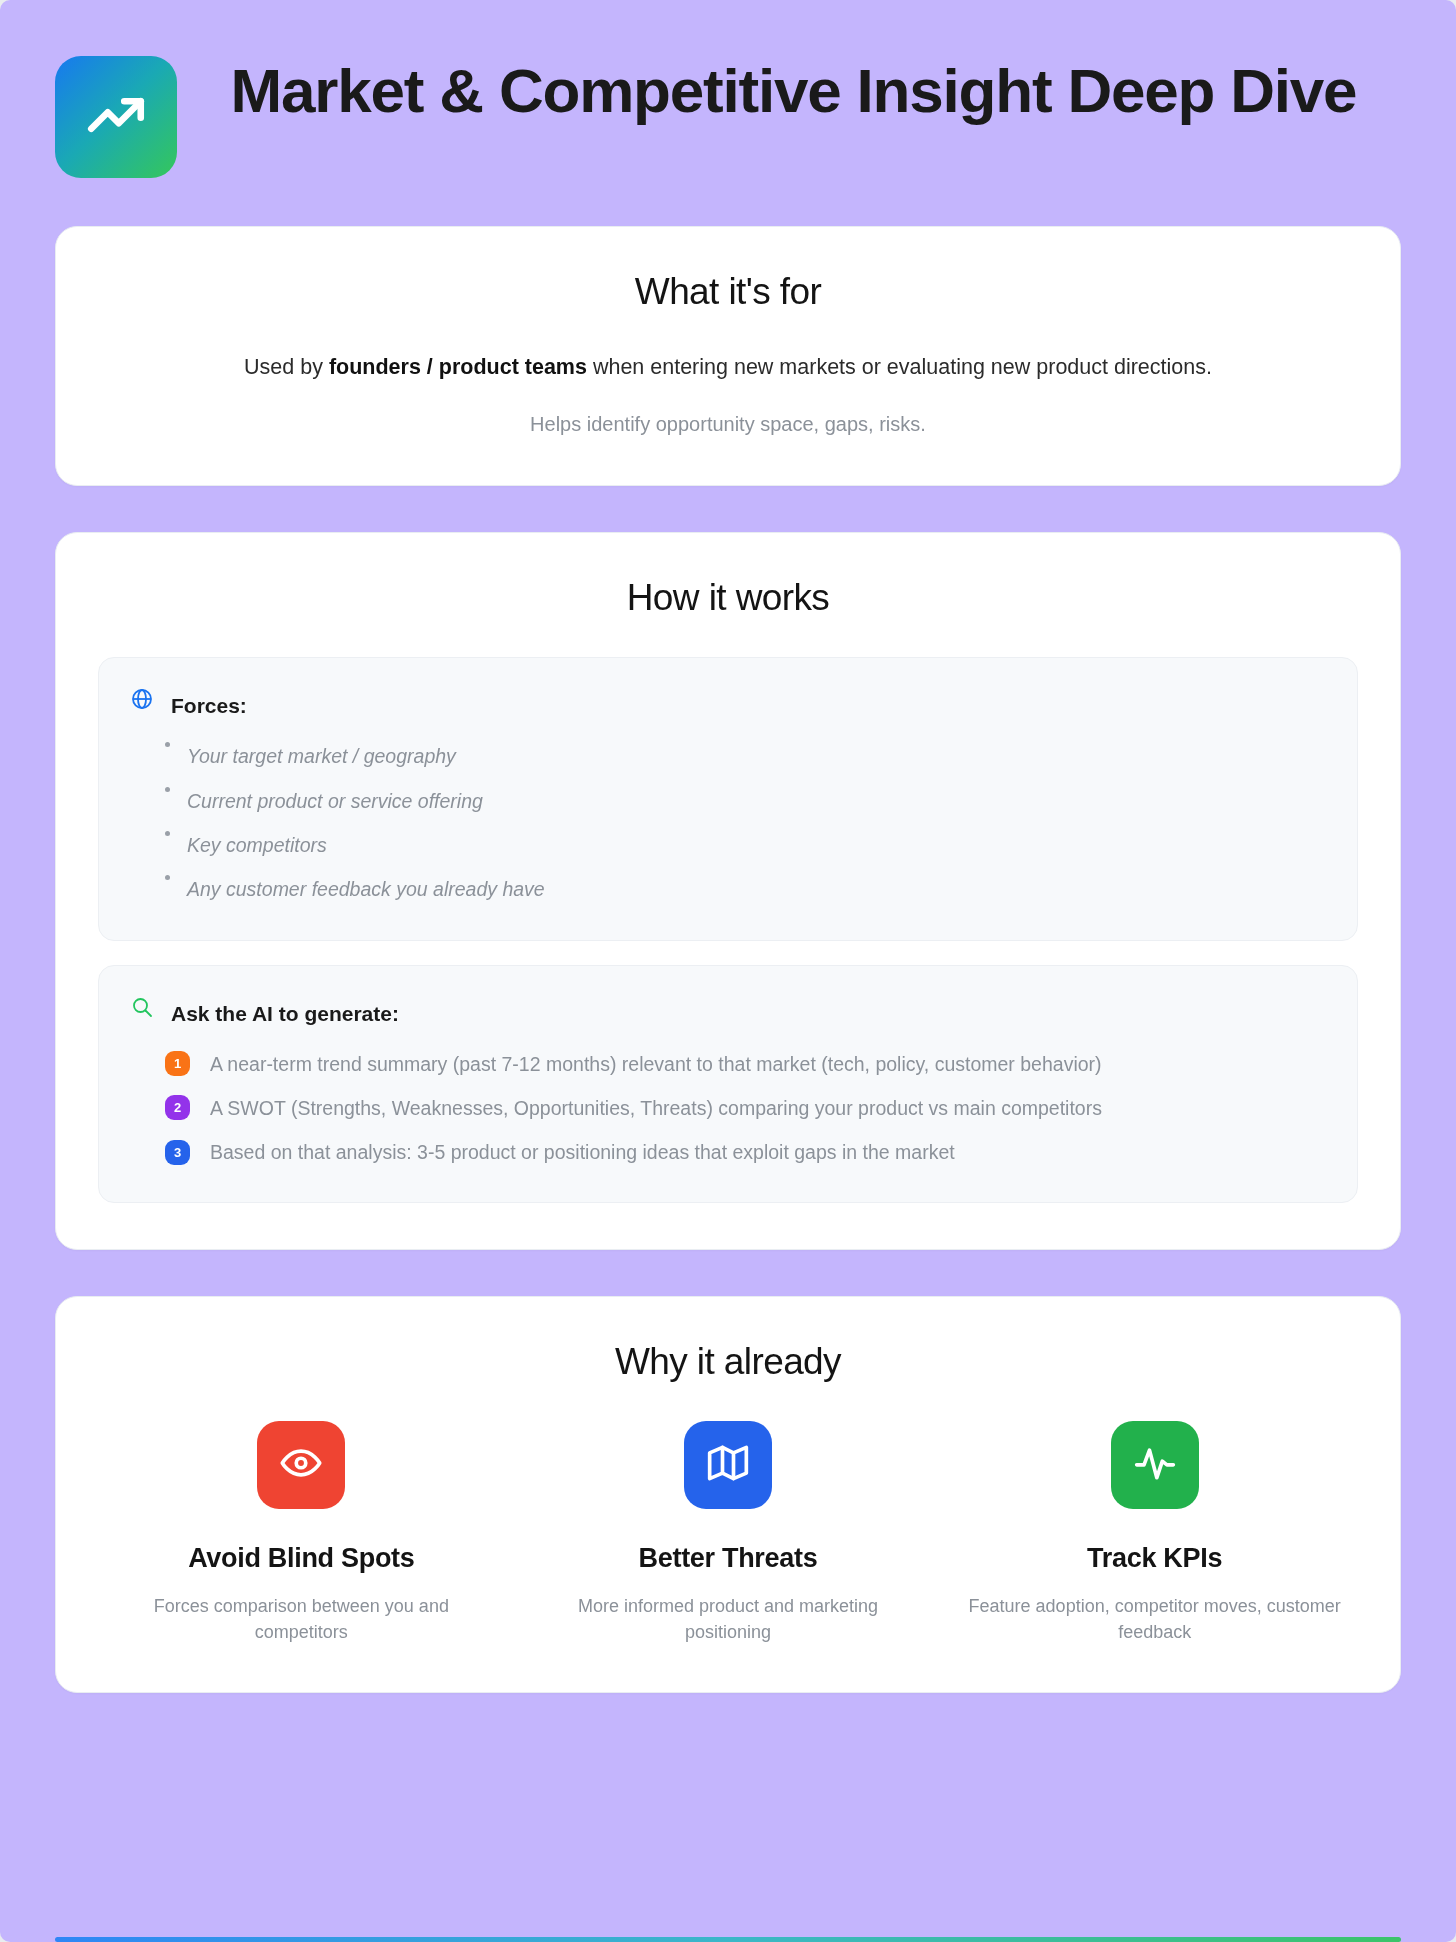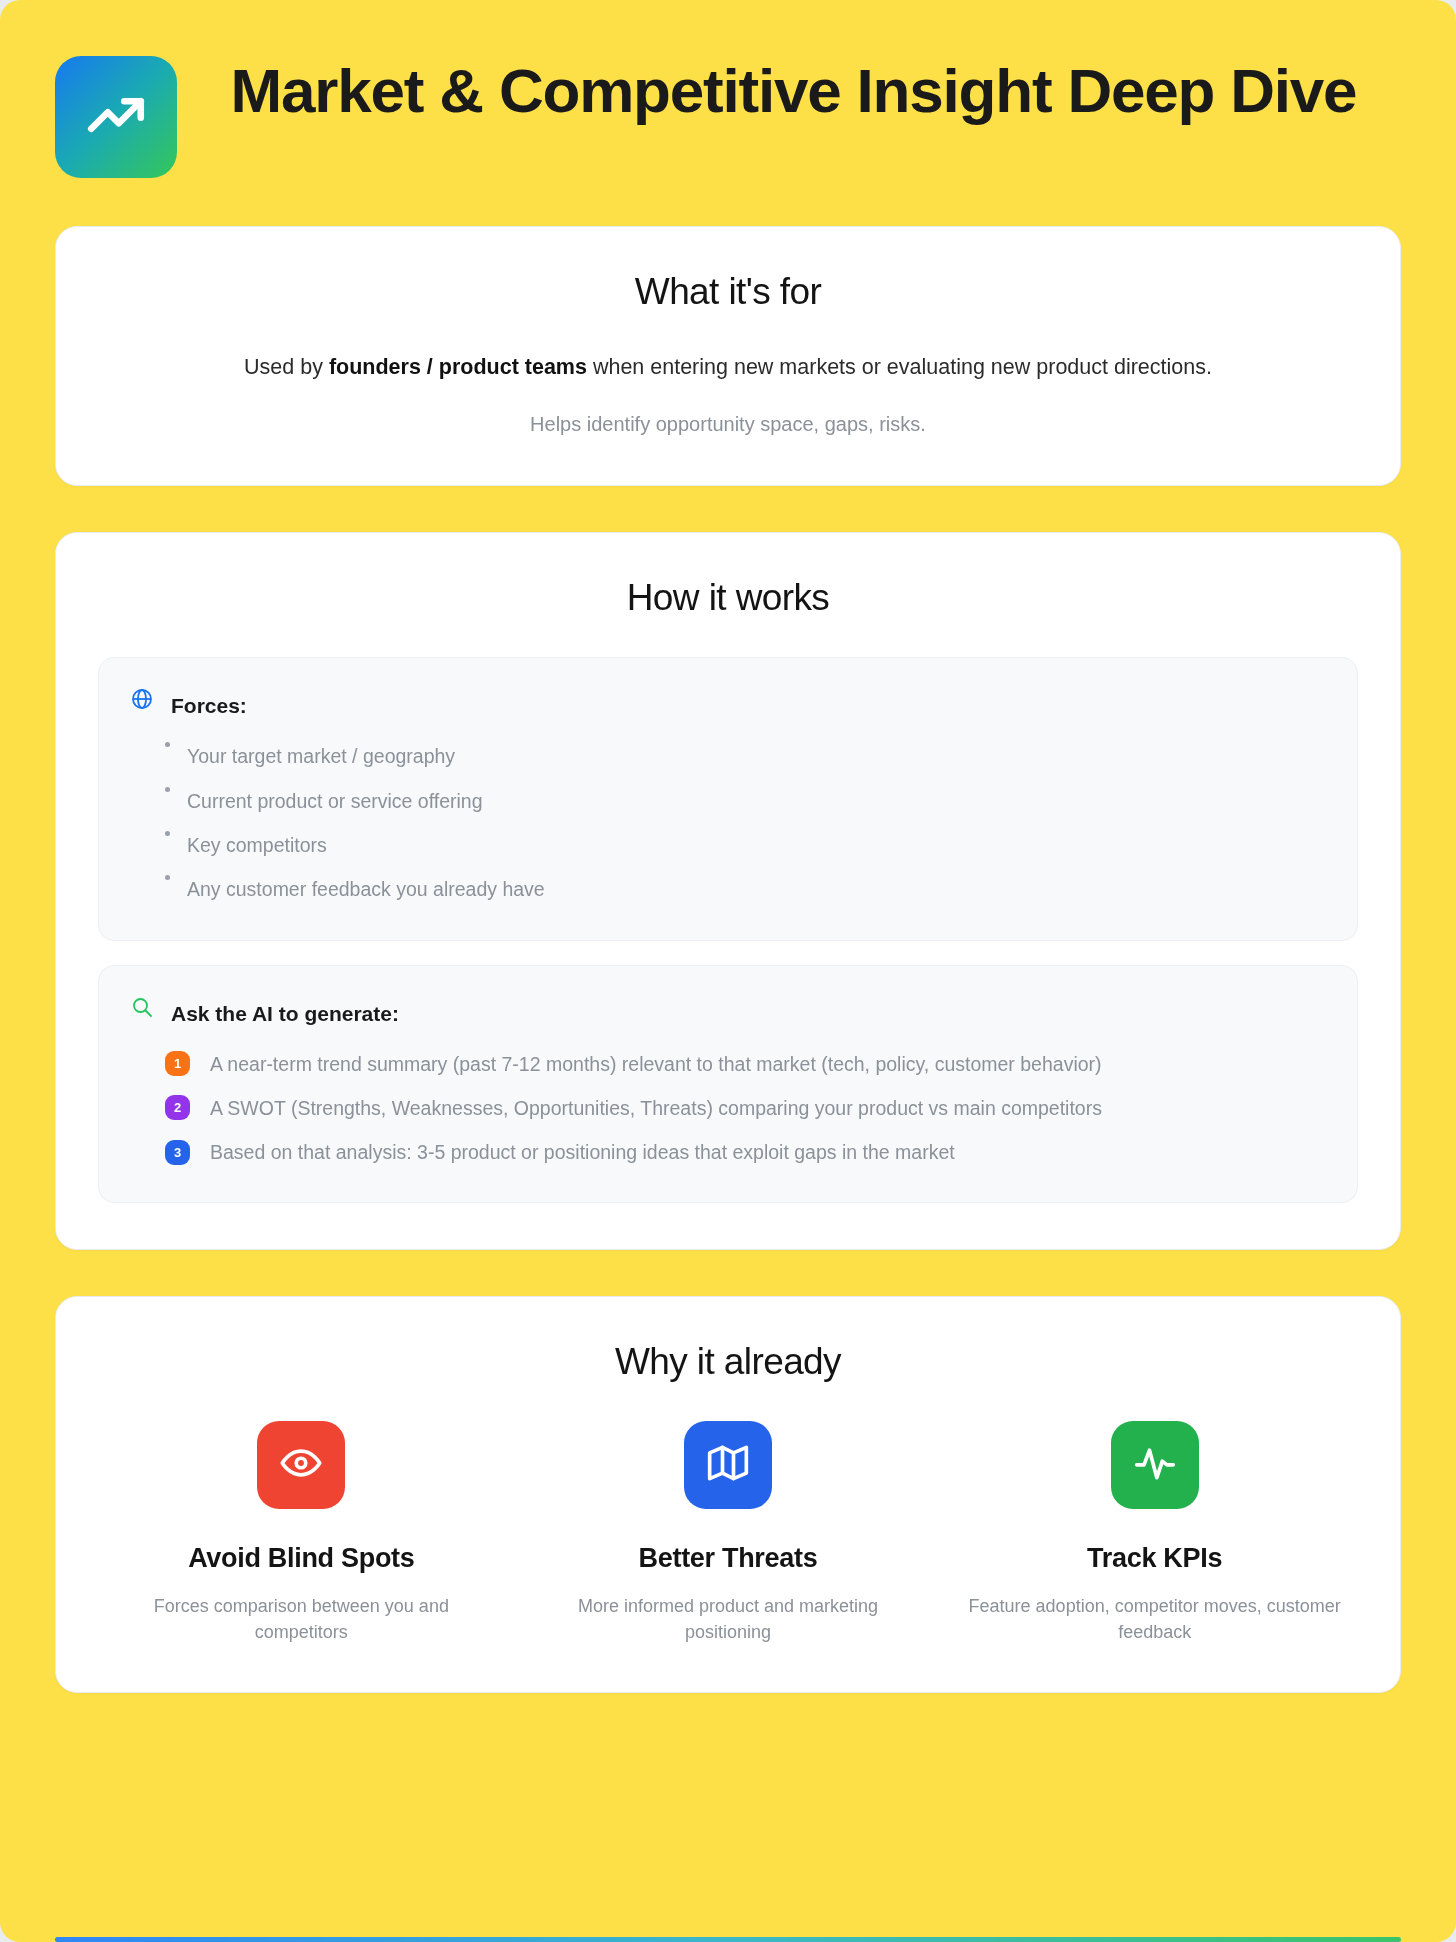--- a/index.html
+++ b/index.html
@@ -8,22 +8,22 @@
     width: 1456px;
     height: 1942px;
     background: #e9ecef;
     font-family: "Liberation Sans", sans-serif;
   }
 
   .page {
     position: relative;
     width: 1456px;
     height: 1942px;
-    background: #fde047;
-    border-radius: 20px;
+    background: #c4b5fd;
+    border-radius: 10px;
     overflow: hidden;
   }
 
   
   .header {
     display: flex;
     align-items: flex-start;
     padding: 50px 60px 0 55px;
     gap: 44px;
   }
@@ -111,21 +111,21 @@
     margin-top: 2px;
   }
   .panel-head .p-icon svg { width: 24px; height: 24px; }
   .panel-label {
     font-size: 21px;
     font-weight: 700;
     color: #1a1a1a;
     margin-top: 10px;
   }
 
-  .bullets { list-style: none; padding-left: 36px; }
+  .bullets { list-style: none; padding-left: 36px; font-style: italic; }
   .bullets li {
     position: relative;
     font-size: 19.5px;
     color: #8b9199;
     padding: 9px 0 9px 22px;
     line-height: 1.35;
   }
   .bullets li:before {
     content: "";
     position: absolute;

